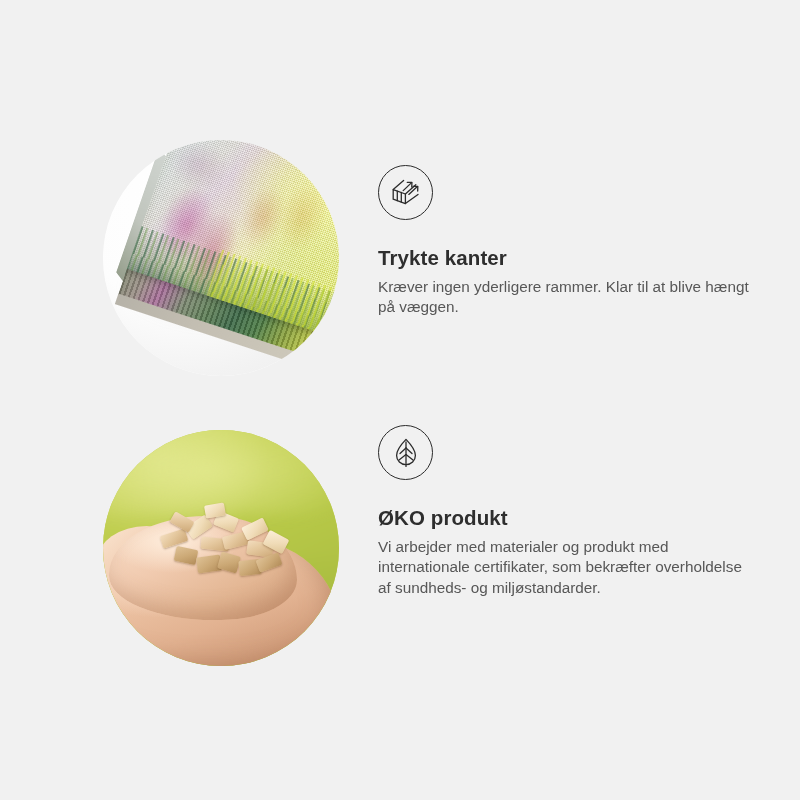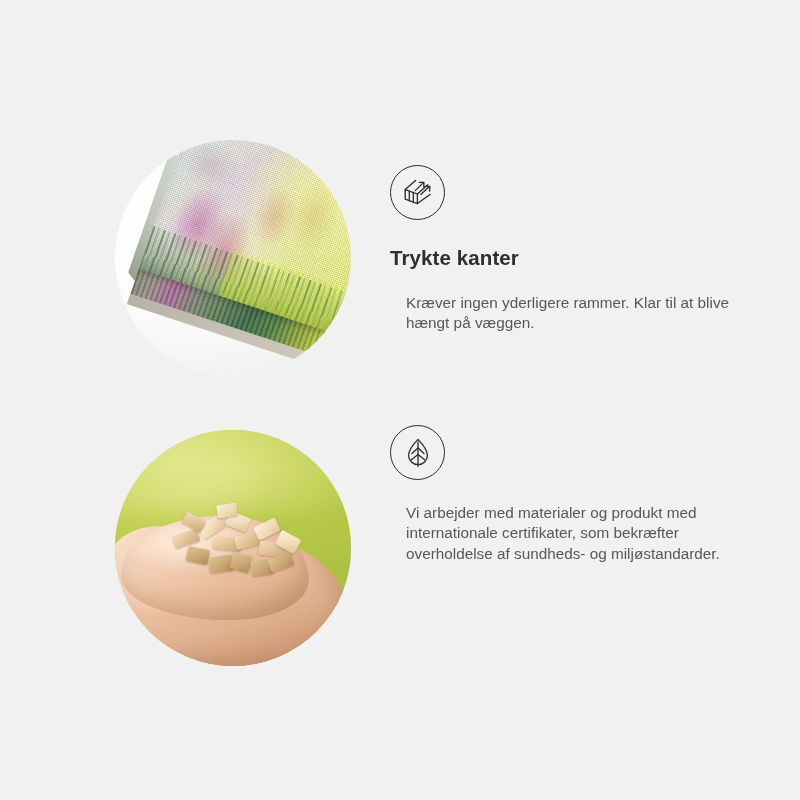--- a/index.html
+++ b/index.html
@@ -19,21 +19,21 @@
     position: absolute;
     inset: 0;
     width: 800px;
     height: 800px;
     background: #f1f1f1;
   }
 
   
   .feature {
     position: absolute;
-    left: 12px;
+    left: 0;
     width: 682px;
   }
   #feature-0 { top: 110px; height: 300px; }
   #feature-1 { top: 395px; height: 290px; }
 
   
   .media {
     position: absolute;
     border-radius: 50%;
     overflow: hidden;
@@ -293,21 +293,21 @@
     margin: 0;
     font-size: 20.5px;
     font-weight: 700;
     color: #2e2e2e;
     letter-spacing: 0.1px;
   }
   #feature-0 .feature-title { padding-top: 26px; }
   #feature-1 .feature-title { padding-top: 26px; }
 
   .feature-desc {
-    margin: 16px;
+    margin: 0;
     padding-top: 7px;
     font-size: 15.3px;
     line-height: 1.34;
     color: #575757;
     white-space: pre-line;
     max-width: 372px;
   }
 </style>
 </head>
 <body>
@@ -386,17 +386,18 @@
       <div class="icon-badge">
         <svg width="34" height="34" viewBox="0 0 34 34" fill="none" stroke="#2b2b2b" stroke-width="1.3" stroke-linecap="round" stroke-linejoin="round">
           <path d="M17 3.4 C22.8 9.4 26.4 14.2 26.4 19.4 C26.4 24.6 22.2 28.6 17 28.6 C11.8 28.6 7.6 24.6 7.6 19.4 C7.6 14.2 11.2 9.4 17 3.4 Z"></path>
           <path d="M17 6.0 L17 30.4"></path>
           <path d="M17 12.0 L11.0 17.6"></path>
           <path d="M17 12.0 L23.0 17.6"></path>
           <path d="M17 18.6 L10.0 24.0"></path>
           <path d="M17 18.6 L24.0 24.0"></path>
         </svg>
       </div>
+      <h3 class="feature-title">ØKO produkt</h3>
       <p class="feature-desc">Vi arbejder med materialer og produkt med internationale certifikater, som bekræfter overholdelse af sundheds- og miljøstandarder.</p>
     </div>
   </section>
 
 </div>
 
 </body></html>

